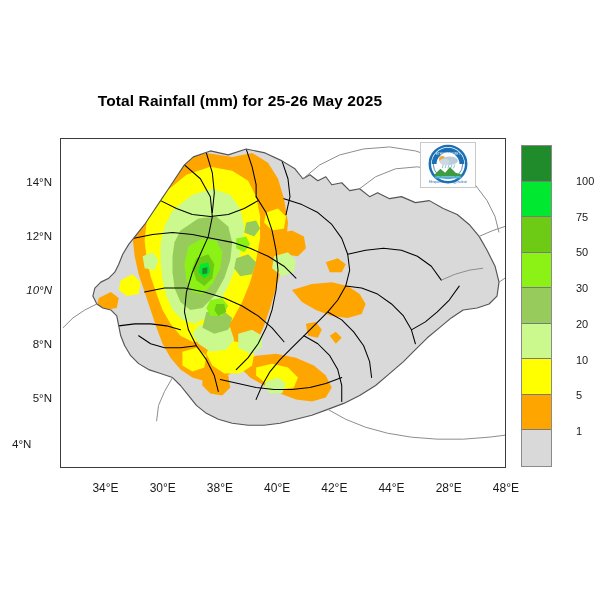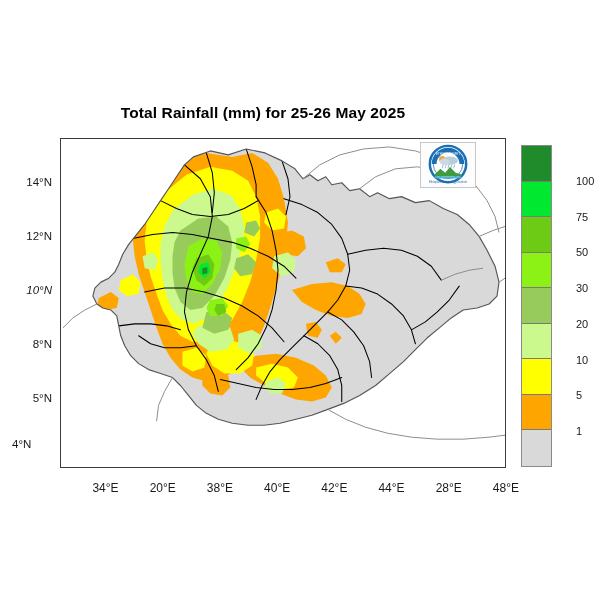--- a/index.html
+++ b/index.html
@@ -4,24 +4,23 @@
 <style>
   html,body{margin:0;padding:0;}
   body{
     width:600px;height:600px;background:#ffffff;
     font-family:"Liberation Sans", sans-serif;
     overflow:hidden;position:relative;
   }
   #figure{position:absolute;left:0;top:0;width:600px;height:600px;}
 
   #title{
-    position:absolute;left:0;top:104px;width:480px;
+    position:absolute;left:0;top:92px;width:480px;
     text-align:center;font-size:15.5px;font-weight:bold;color:#000000;
     letter-spacing:.1px;
-    padding-left:23px;
   }
 
   
   #plot{
     position:absolute;left:60px;top:138px;width:446px;height:330px;
     border:1.2px solid #3b3b3b;background:#ffffff;box-sizing:border-box;
     overflow:hidden;
   }
   #mapsvg{position:absolute;left:0;top:0;width:100%;height:100%;display:block;}
 
@@ -224,21 +223,21 @@
   </div>
 
   <div class="ylabel" style="left:12px;top:176px;width:40px;text-align:right;">14°N</div>
   <div class="ylabel" style="left:12px;top:230px;width:40px;text-align:right;">12°N</div>
   <div class="ylabel" style="left:12px;top:284px;width:40px;text-align:right;font-style:italic;">10°N</div>
   <div class="ylabel" style="left:12px;top:338px;width:40px;text-align:right;">8°N</div>
   <div class="ylabel" style="left:12px;top:392px;width:40px;text-align:right;">5°N</div>
   <div class="ylabel" style="left:12px;top:438px;width:40px;text-align:left;">4°N</div>
 
   <div class="xlabel" style="left:58.6px;top:481px;width:60px;">34°E</div>
-  <div class="xlabel" style="left:115.8px;top:481px;width:60px;">20°E</div>
+  <div class="xlabel" style="left:115.8px;top:481px;width:60px;">30°E</div>
   <div class="xlabel" style="left:173.0px;top:481px;width:60px;">38°E</div>
   <div class="xlabel" style="left:230.2px;top:481px;width:60px;">40°E</div>
   <div class="xlabel" style="left:287.4px;top:481px;width:60px;">42°E</div>
   <div class="xlabel" style="left:344.6px;top:481px;width:60px;">44°E</div>
   <div class="xlabel" style="left:401.8px;top:481px;width:60px;">28°E</div>
   <div class="xlabel" style="left:459.0px;top:481px;width:60px;">48°E</div>
 
   <div id="logo">
     <svg viewBox="0 0 56 46">
       <circle cx="28" cy="22" r="19" fill="#ffffff" stroke="#1b6fb5" stroke-width="2.6"></circle>

